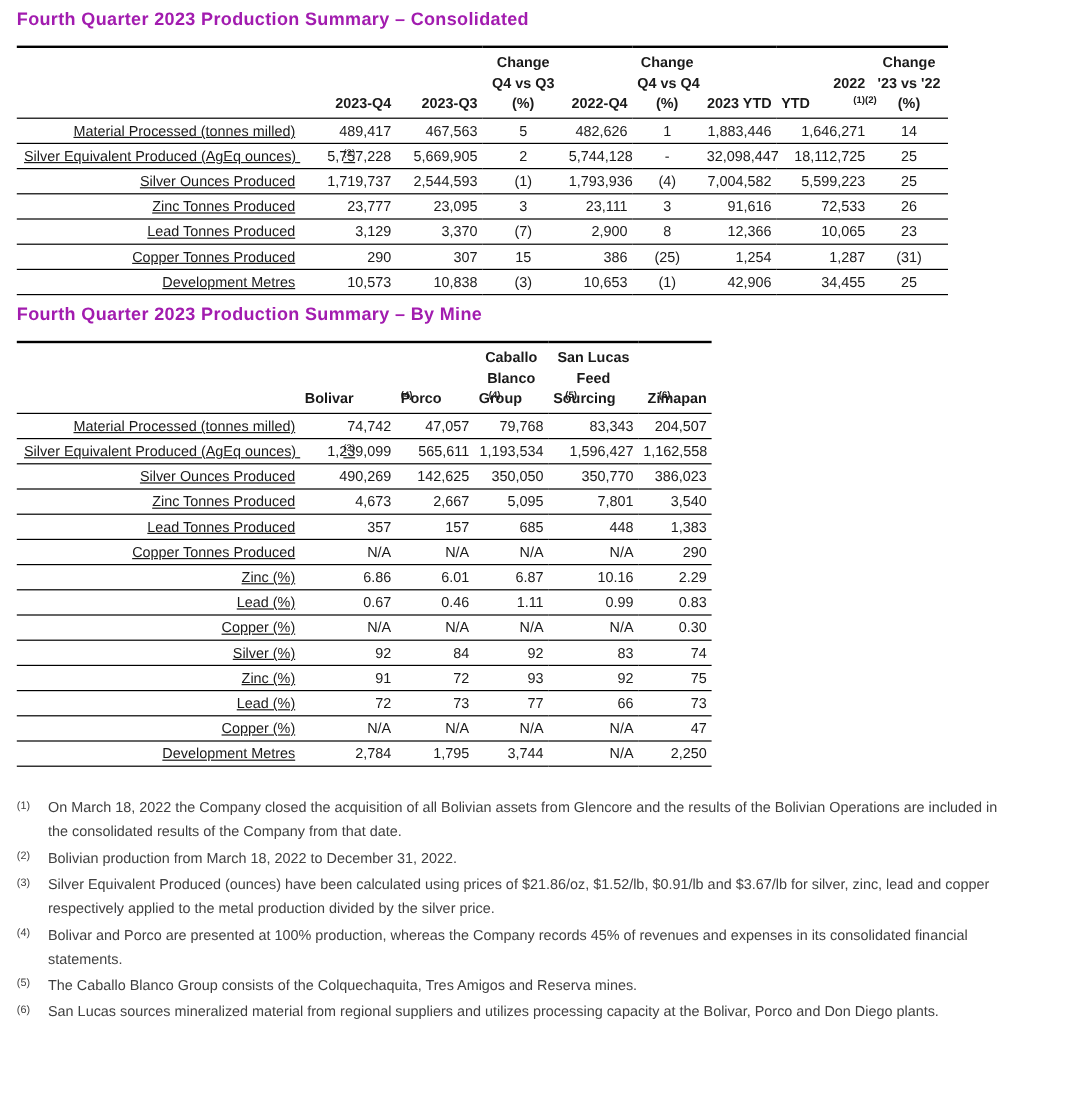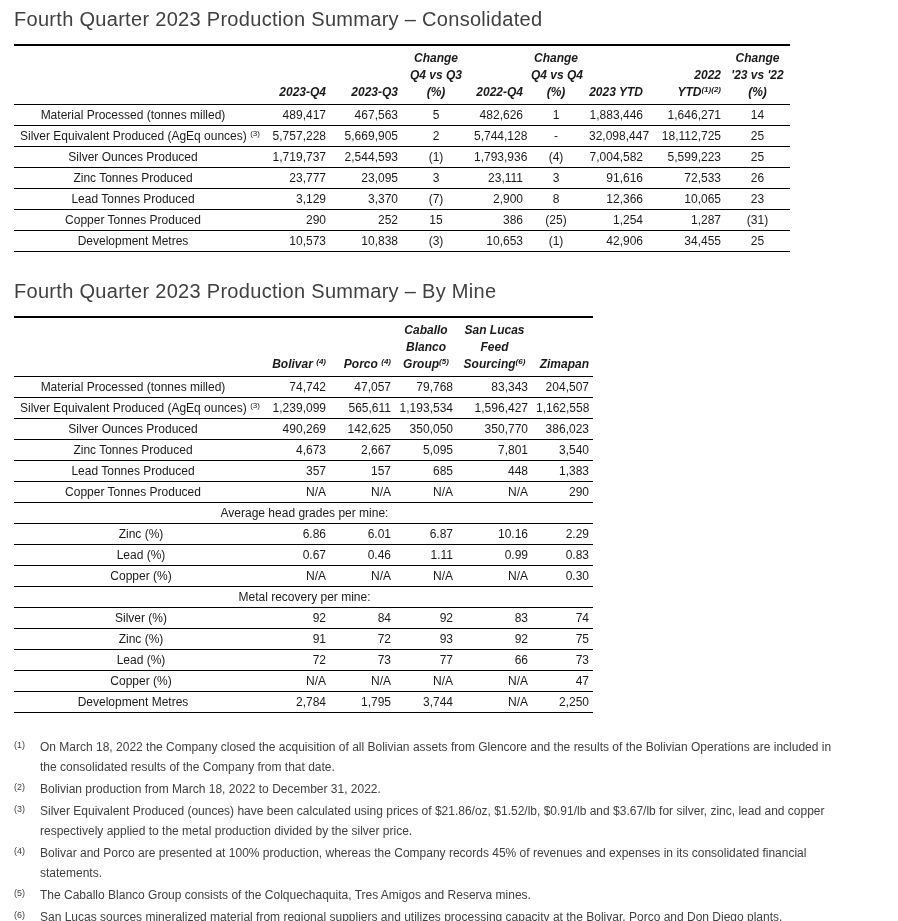--- a/index.html
+++ b/index.html
@@ -7,27 +7,27 @@
     margin: 0; padding: 0;
     width: 898px; height: 921px;
     background: #ffffff;
     overflow: hidden;
     font-family: "Liberation Sans", "DejaVu Sans", sans-serif;
     color: #1a1a1a;
   }
   .doc { padding: 8px 14px 0 14px; }
 
   .section-title {
-    font-size: 20px;
-    font-weight: normal;
-    color: #404040;
+    font-size: 15px;
+    font-weight: bold;
+    color: #a21caf;
     letter-spacing: 0.3px;
     margin: 0 0 13px 0;
   }
-  .by-mine-title-block { margin-top: 28px; }
+  .by-mine-title-block { margin-top: 8px; }
 
   table.summary-table {
     border-collapse: collapse;
     table-layout: fixed;
     border-top: 2px solid #000;
     font-size: 12px;
     margin-bottom: 0;
   }
   #t1 { width: 776px; }
   #t1 th:nth-child(1){width:236px}
@@ -49,38 +49,38 @@
   #t2 th:nth-child(6){width:61px}
 
   .summary-table thead th {
     font-weight: bold;
     vertical-align: bottom;
     padding: 4px 4px 3px 4px;
     line-height: 17px;
     border-bottom: 1px solid #000;
     color: #1a1a1a;
     white-space: nowrap;
-    font-style: italic;
   }
   .summary-table tbody td {
     padding: 3px 4px;
     line-height: 14px;
     border-bottom: 1px solid #000;
     white-space: nowrap;
   }
-  .summary-table td.col-label { text-align: center; padding-left: 6px; }
+  .summary-table td.col-label { text-align: right; padding-left: 6px; text-decoration: underline; }
   .summary-table td.col-label.indent { padding-left: 22px; }
   .al-right  { text-align: right; }
   .al-center { text-align: center; }
   .al-left   { text-align: left; }
 
   sup.ref {
     font-size: 8px;
     line-height: 0;
     vertical-align: 4px;
+    padding-left: 36px;
   }
 
   .footnotes { margin-top: 24px; color: #404040; font-size: 12px; }
   .footnote { display: flex; margin-bottom: 2px; }
   .fn-marker {
     flex: none;
     width: 26px;
     font-size: 9px;
     padding-top: 1px;
     line-height: 14px;
@@ -187,21 +187,21 @@
             <td class="al-center">(7)</td>
             <td class="al-right">2,900</td>
             <td class="al-center">8</td>
             <td class="al-right">12,366</td>
             <td class="al-right">10,065</td>
             <td class="al-center">23</td>
           </tr>
           <tr>
             <td class="col-label"><span>Copper Tonnes Produced</span></td>
             <td class="al-right">290</td>
-            <td class="al-right">252</td>
+            <td class="al-right">307</td>
             <td class="al-center">15</td>
             <td class="al-right">386</td>
             <td class="al-center">(25)</td>
             <td class="al-right">1,254</td>
             <td class="al-right">1,287</td>
             <td class="al-center">(31)</td>
           </tr>
           <tr>
             <td class="col-label"><span>Development Metres</span></td>
             <td class="al-right">10,573</td>
@@ -287,23 +287,20 @@
           </tr>
           <tr>
             <td class="col-label"><span>Copper Tonnes Produced</span></td>
             <td class="al-right">N/A</td>
             <td class="al-right">N/A</td>
             <td class="al-right">N/A</td>
             <td class="al-right">N/A</td>
             <td class="al-right">290</td>
           </tr>
           <tr>
-            <td class="col-label" colspan="6"><span>Average head grades per mine:</span></td>
-          </tr>
-          <tr>
             <td class="col-label indent"><span>Zinc (%)</span></td>
             <td class="al-right">6.86</td>
             <td class="al-right">6.01</td>
             <td class="al-right">6.87</td>
             <td class="al-right">10.16</td>
             <td class="al-right">2.29</td>
           </tr>
           <tr>
             <td class="col-label indent"><span>Lead (%)</span></td>
             <td class="al-right">0.67</td>
@@ -314,23 +311,20 @@
           </tr>
           <tr>
             <td class="col-label indent"><span>Copper (%)</span></td>
             <td class="al-right">N/A</td>
             <td class="al-right">N/A</td>
             <td class="al-right">N/A</td>
             <td class="al-right">N/A</td>
             <td class="al-right">0.30</td>
           </tr>
           <tr>
-            <td class="col-label" colspan="6"><span>Metal recovery per mine:</span></td>
-          </tr>
-          <tr>
             <td class="col-label indent"><span>Silver (%)</span></td>
             <td class="al-right">92</td>
             <td class="al-right">84</td>
             <td class="al-right">92</td>
             <td class="al-right">83</td>
             <td class="al-right">74</td>
           </tr>
           <tr>
             <td class="col-label indent"><span>Zinc (%)</span></td>
             <td class="al-right">91</td>

